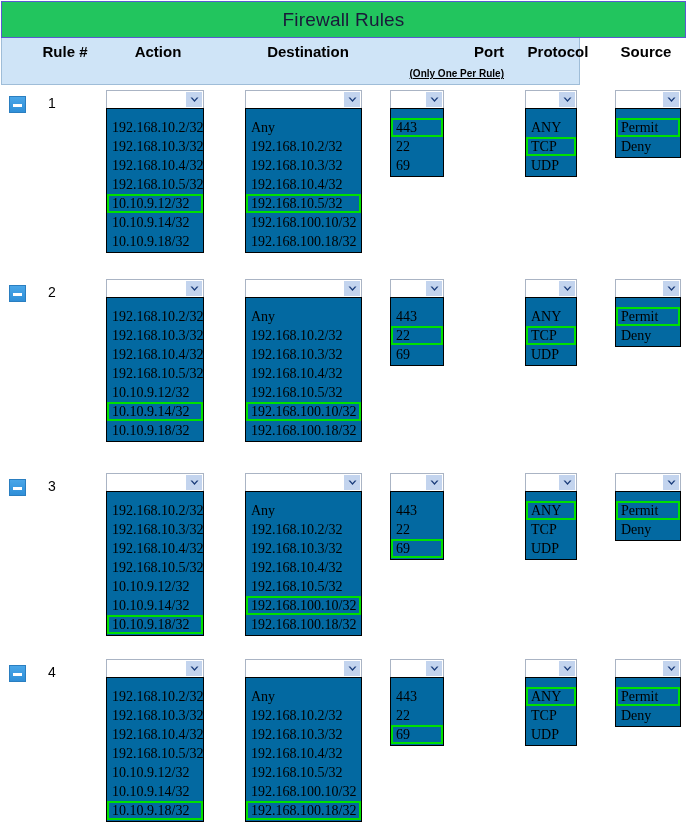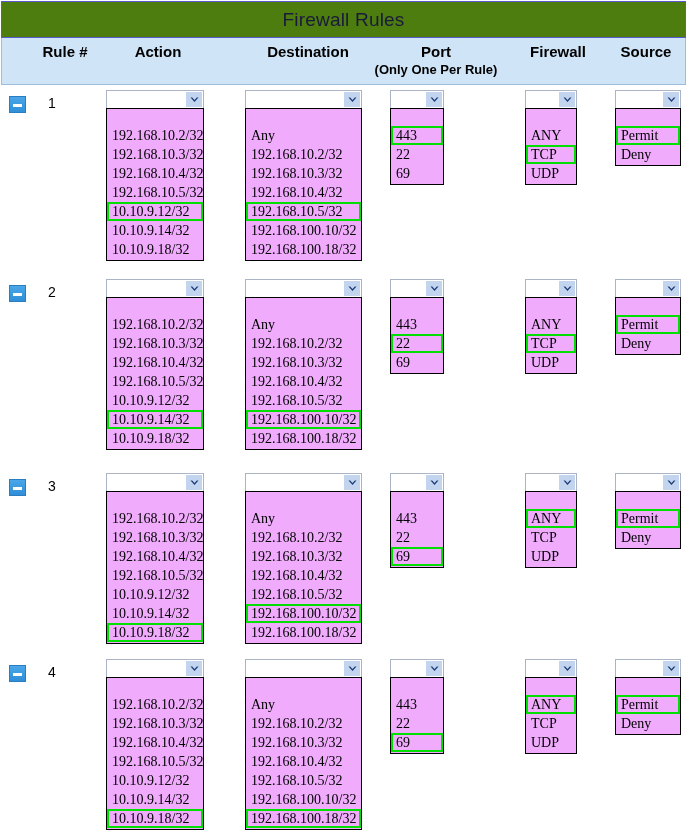--- a/index.html
+++ b/index.html
@@ -21,62 +21,63 @@
     height: 831px;
     position: relative;
     background: #ffffff;
   }
   .title-bar {
     position: absolute;
     left: 1px;
     top: 1px;
     width: 685px;
     height: 37px;
-    background: #4d7c0f;
+    background: #22c55e;
     border: 1px solid #5a5ad0;
     box-sizing: border-box;
     display: flex;
     align-items: center;
     justify-content: center;
   }
   .title-bar .title-text {
     font-family: "Liberation Sans", sans-serif;
     font-size: 19px;
     font-weight: normal;
     color: #1a1a3a;
     letter-spacing: 0.2px;
   }
 
   
   .header-row {
     position: absolute;
     left: 1px;
     top: 38px;
-    width: 685px;
+    width: 579px;
     height: 47px;
     background: #cfe4f7;
     border-left: 1px solid #9fbdd8;
     border-right: 1px solid #9fbdd8;
     border-bottom: 1px solid #9fbdd8;
     box-sizing: border-box;
   }
   .hdr {
     position: absolute;
     top: 5px;
     font-size: 15px;
     font-weight: bold;
     color: #000000;
     text-align: center;
     white-space: nowrap;
   }
   .hdr .sub {
     display: block;
-    font-size: 13px;
+    font-size: 10px;
     font-weight: bold;
-    margin-top: 2px;
+    margin-top: 8px;
+    text-decoration: underline;
   }
 
   
   .rules {
     position: absolute;
     left: 0;
     top: 85px;
     width: 689px;
     height: 746px;
   }
@@ -134,24 +135,24 @@
     background: #c3d4ee;
     border-left: 1px solid #ffffff;
     display: flex;
     align-items: center;
     justify-content: center;
   }
   .sel-arrow svg { display: block; }
 
   .sel-list {
     position: relative;
-    background: #f0abfc;
+    background: #0369a1;
     border: 1px solid #000000;
     box-sizing: border-box;
-    padding: 17px 0 1px 0;
+    padding: 9px 0 1px 0;
     margin-top: -1px;
     cursor: default;
   }
   .opt {
     font-family: "Liberation Serif", serif;
     font-size: 14px;
     line-height: 17px;
     color: #000000;
     padding: 0 2px 0 3px;
     white-space: nowrap;
@@ -173,25 +174,25 @@
 <div id="app">
 
   <div class="title-bar">
     <span class="title-text">Firewall Rules</span>
   </div>
 
   <div class="header-row">
     <div class="hdr" style="left:26px; width:74px;">Rule #</div>
     <div class="hdr" style="left:104px; width:104px;">Action</div>
     <div class="hdr" style="left:241px; width:130px;">Destination</div>
-    <div class="hdr" style="left:366px; width:136px;">
+    <div class="hdr" style="left:366px; width:136px;text-align:right;">
       <span>Port</span>
       <span class="sub">(Only One Per Rule)</span>
     </div>
-    <div class="hdr" style="left:512px; width:88px;">Firewall</div>
+    <div class="hdr" style="left:512px; width:88px;">Protocol</div>
     <div class="hdr" style="left:606px; width:76px;">Source</div>
   </div>
 
   <div class="rules">
       <div class="rule-row" style="top: 0px;">
         <div class="minus-btn" style="left: 9px; top: 11px;"></div>
         <div class="rule-num" style="left: 48px; top: 10px;">1</div>
         <div class="ctl" style="left: 106px; top: 5px; width: 98px;">
           <div class="sel-head">
             <div class="sel-arrow">

